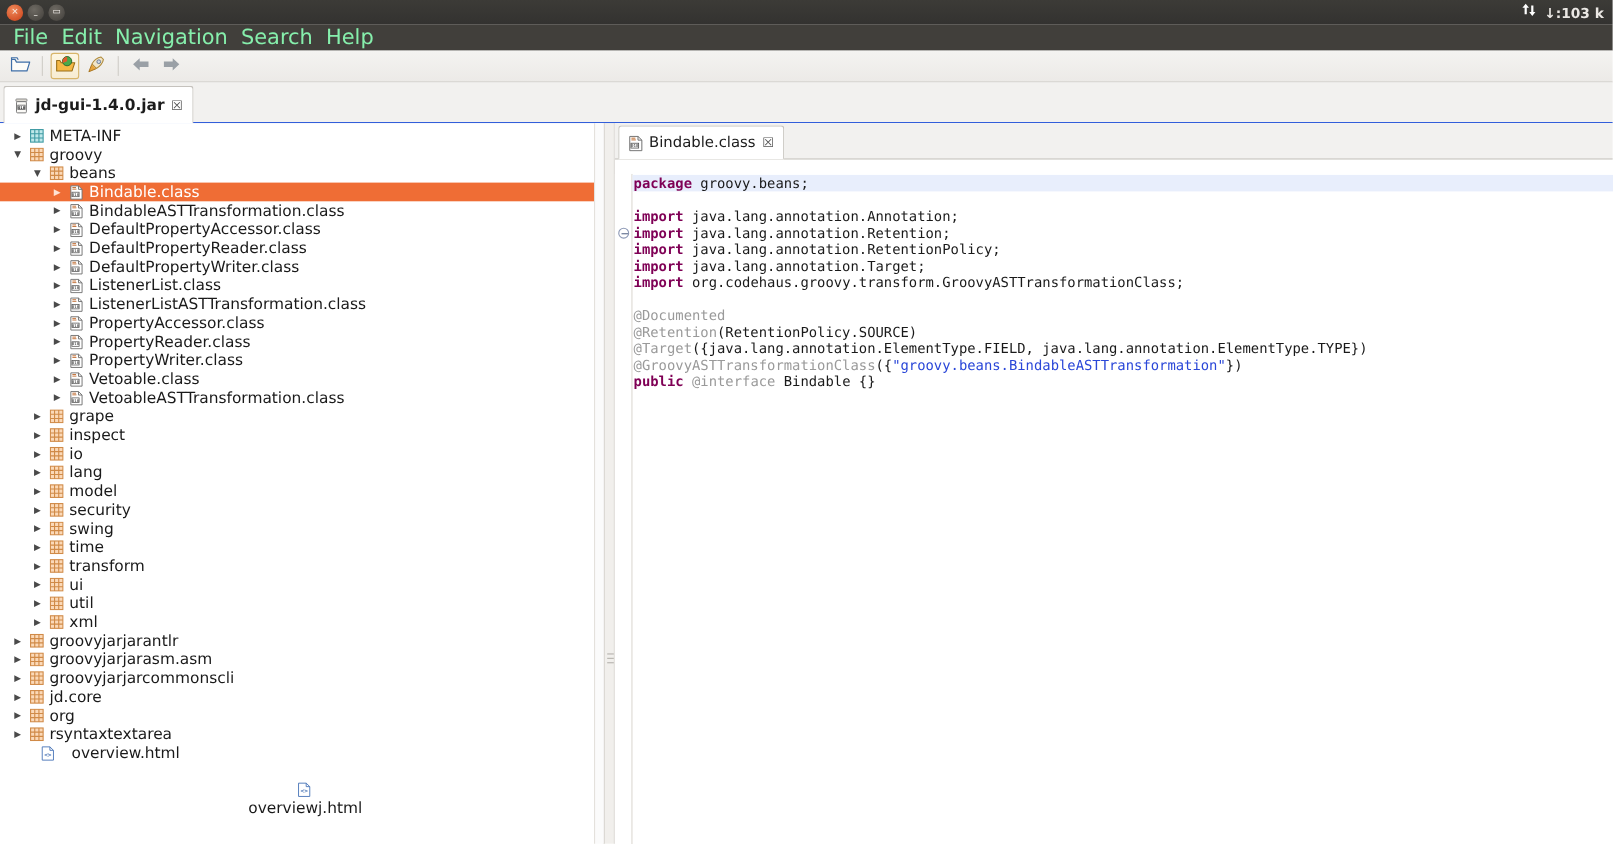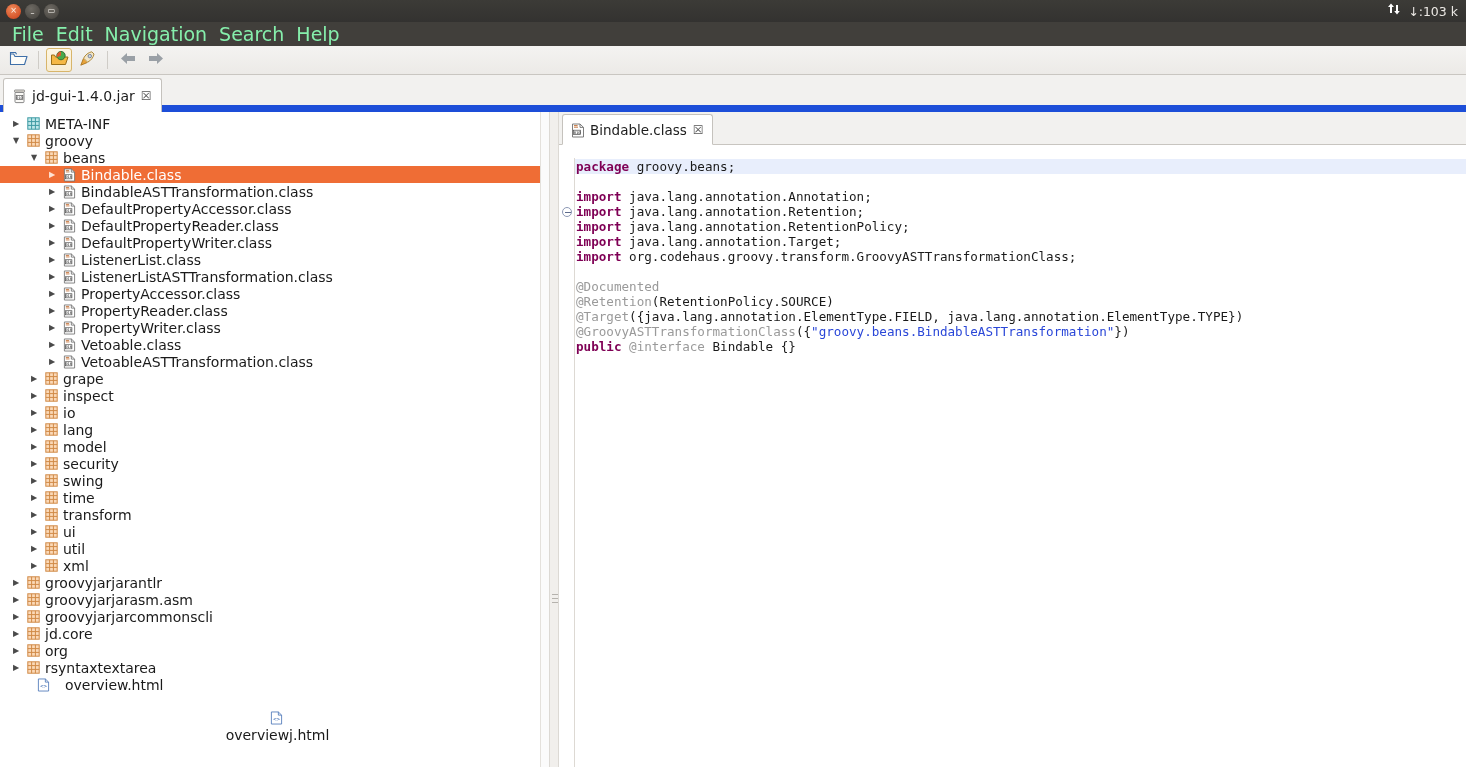--- a/index.html
+++ b/index.html
@@ -18,21 +18,21 @@
   .wbtns { display: flex; gap: 4px; padding-left: 6px; align-items: center; }
   .wbtn { width: 15px; height: 15px; border-radius: 50%; position: relative;
           display: flex; align-items: center; justify-content: center;
           font-size: 9px; color: #f6f2ee; font-family: "DejaVu Sans", sans-serif; }
   .wbtn.close { background: radial-gradient(circle at 40% 32%, #f08a5a, #d4542a 70%, #a63d1c); }
   .wbtn.min   { background: radial-gradient(circle at 40% 32%, #6e6a63, #4e4b46 70%, #3a3834); }
   .wbtn.max   { background: radial-gradient(circle at 40% 32%, #6e6a63, #4e4b46 70%, #3a3834); }
   .wbtn i { font-style: normal; line-height: 1; font-size: 8px; }
   .wbtn.min i { position: relative; top: 3px; }
   .tray { margin-left: auto; display: flex; align-items: center; gap: 7px;
-          padding-right: 8px; color: #ebe8e4; font-size: 12.5px; }
+          padding-right: 8px; color: #ebe8e4; font-size: 12.5px; font-weight: bold; }
   .net-text { letter-spacing: 0; }
 
   
   .menubar {
     position: absolute; left: 0; top: 22px; width: 1466px; height: 24px;
     background: #413f3b; display: flex; align-items: center;
     padding-left: 6px; gap: 0;
   }
   .menu-item { color: #86efac; font-size: 19px; padding: 2px 6px; cursor: default; }
 
@@ -44,21 +44,21 @@
     display: flex; align-items: center; padding-left: 5px; gap: 2px;
   }
   .tbtn { width: 26px; height: 24px; display: flex; align-items: center;
           justify-content: center; border: 1px solid transparent; border-radius: 3px; }
   .tbtn.pressed { border: 1px solid #d8b56a; background: linear-gradient(to bottom,#fdf6e3,#f7ecd2); }
   .tsep { width: 1px; height: 18px; background: #cfccc7; margin: 0 5px; }
 
   
   .jartabs {
     position: absolute; left: 0; top: 75px; width: 1466px; height: 37px;
-    background: #f2f1ef; border-bottom: 7px solid #1d4ed8;
+    background: #f2f1ef; border-bottom: 1px solid #1d4ed8; font-weight: bold;
   }
   .jartab {
     position: absolute; left: 3px; top: 3px; height: 34px;
     background: #fff; border: 1px solid #c5c2bd; border-bottom: none;
     border-radius: 3px 3px 0 0;
     display: flex; align-items: center; gap: 6px; padding: 0 9px 0 8px;
   }
   .jartab .lbl { font-size: 14px; color: #1c1c1c; }
   .closeglyph { font-size: 12px; color: #555; position: relative; top: 0px; }
 

